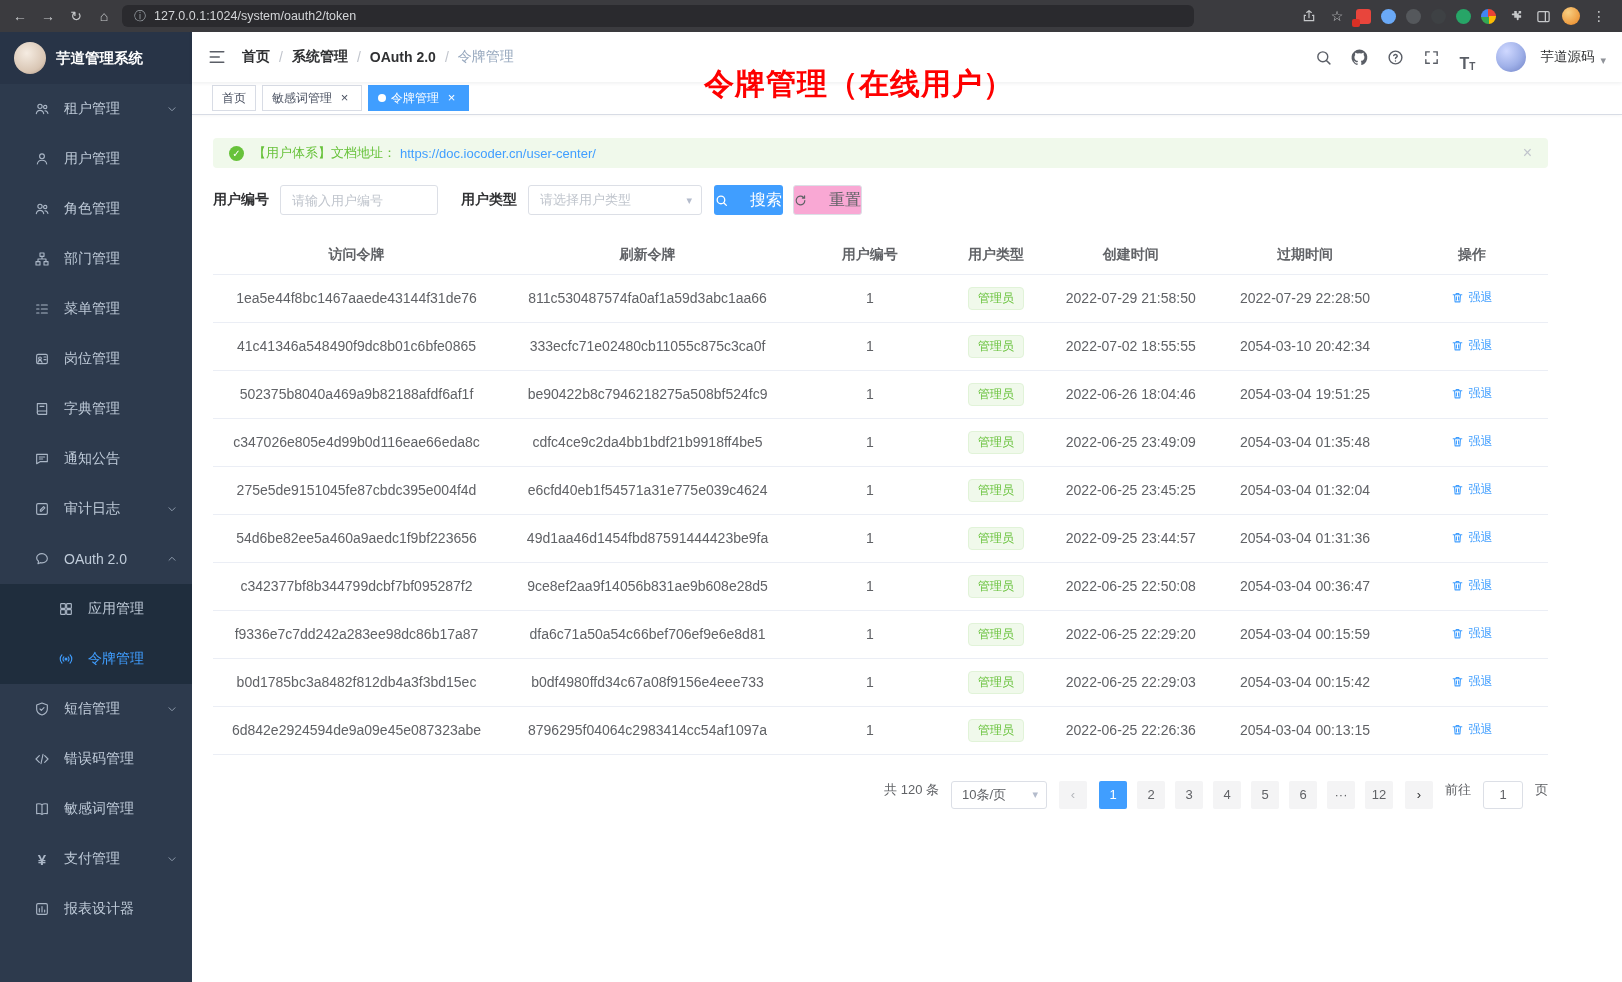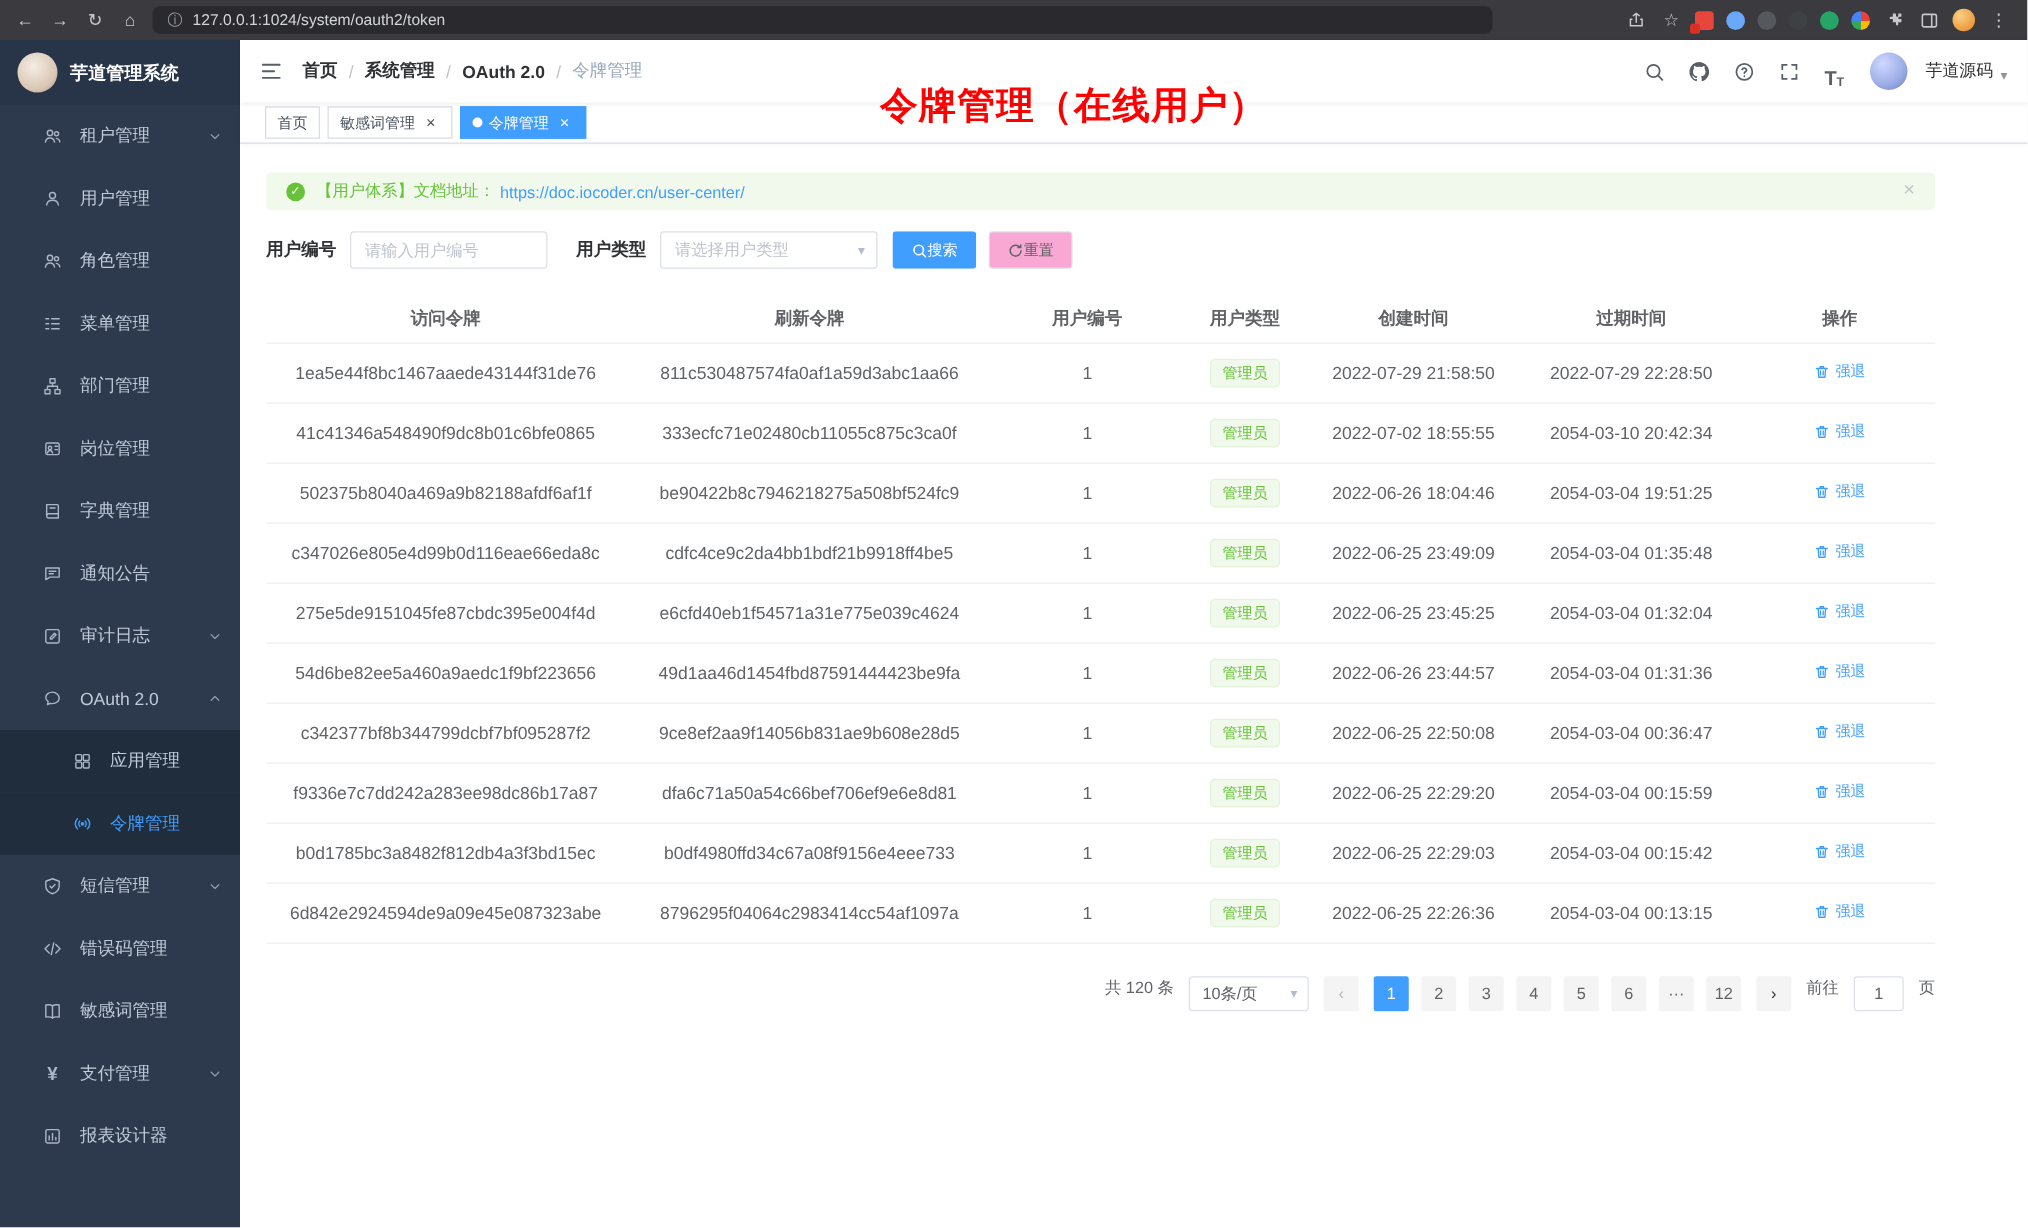--- a/index.html
+++ b/index.html
@@ -63,21 +63,21 @@
   .check-icon { width:15px; height:15px; background:#67c23a; color:#fff; border-radius:50%; display:inline-flex; align-items:center; justify-content:center; font-size:10px; margin-right:9px; flex:0 0 15px; }
   .alert-link { color:#409eff; margin-left:4px; text-decoration:none; cursor:pointer; }
   .alert-close { margin-left:auto; color:#c0c4cc; font-size:16px; cursor:pointer; line-height:1; }
 
   .filters { display:flex; align-items:center; margin-top:17px; }
   .f-label { font-weight:700; color:#303133; margin-right:11px; font-size:14px; }
   .f-input { width:158px; height:30px; border:1px solid #dcdfe6; border-radius:3px; padding:0 11px; font-size:13px; color:#606266; outline:none; margin-right:23px; font-family:inherit; }
   .f-input::placeholder { color:#bfc4cc; }
   .f-select { width:174px; height:30px; border:1px solid #dcdfe6; border-radius:3px; padding:0 9px 0 11px; font-size:13px; color:#bfc4cc; display:flex; align-items:center; justify-content:space-between; margin-right:12px; cursor:pointer; background:#fff; }
   .sel-caret { color:#b4bccc; font-size:11px; }
-  .btn { height:30px; border-radius:3px; font-size:12px; display:inline-flex; align-items:center; gap:0; padding:0 14px; cursor:pointer; border:1px solid transparent; font-family:inherit; }
+  .btn { height:30px; border-radius:3px; font-size:16px; display:inline-flex; align-items:center; gap:22px; padding:0 0; cursor:pointer; border:1px solid transparent; font-family:inherit; }
   .btn-primary { background:#409eff; color:#fff; margin-right:10px; }
   .btn-plain { background:#f9a8d4; border-color:#dcdfe6; color:#606266; }
 
   .data-table { width:100%; border-collapse:collapse; table-layout:fixed; margin-top:22px; }
   .data-table th { height:37px; font-size:14px; color:#606266; font-weight:700; text-align:center; border-bottom:1px solid #ebeef5; padding:0 4px; }
   .data-table td { height:48px; font-size:14px; color:#606266; text-align:center; border-bottom:1px solid #ebeef5; padding:0 4px; overflow:hidden; white-space:nowrap; }
   .tag-success { display:inline-block; background:#f0f9eb; border:1px solid #e1f3d8; color:#67c23a; font-size:12px; padding:0 9px; height:23px; line-height:21px; border-radius:4px; }
   .action-link { color:#409eff; font-size:12px; display:inline-flex; align-items:center; gap:4px; cursor:pointer; text-decoration:none; }
   .action-link .ic { display:inline-flex; }
 
@@ -175,35 +175,35 @@
               <path d="M3.5 19c.5-3.5 3-5 5.5-5s5 1.5 5.5 5"></path>
               <circle cx="16.8" cy="9" r="2.5"></circle>
               <path d="M16.5 14.6c2.6.3 4 2 4.3 4.2"></path>
             </svg>
           </span>
           <span class="mi-label">角色管理</span>
         </div>
         <div class="menu-item">
           <span class="mi-icon">
             <svg width="16" height="16" viewBox="0 0 24 24" fill="none" stroke="currentColor" stroke-width="1.7" stroke-linecap="round" stroke-linejoin="round">
-              <path d="M4 6h3.5M4 12h3.5M4 18h3.5M11 6h9M11 12h9M11 18h9"></path>
-            </svg>
-          </span>
-          <span class="mi-label">菜单管理</span>
-        </div>
-        <div class="menu-item">
-          <span class="mi-icon">
-            <svg width="16" height="16" viewBox="0 0 24 24" fill="none" stroke="currentColor" stroke-width="1.7" stroke-linecap="round" stroke-linejoin="round">
               <rect x="9" y="3" width="6" height="5"></rect>
               <rect x="3" y="16" width="6" height="5"></rect>
               <rect x="15" y="16" width="6" height="5"></rect>
               <path d="M12 8v4M6 16v-4h12v4"></path>
             </svg>
           </span>
           <span class="mi-label">部门管理</span>
+        </div>
+        <div class="menu-item">
+          <span class="mi-icon">
+            <svg width="16" height="16" viewBox="0 0 24 24" fill="none" stroke="currentColor" stroke-width="1.7" stroke-linecap="round" stroke-linejoin="round">
+              <path d="M4 6h3.5M4 12h3.5M4 18h3.5M11 6h9M11 12h9M11 18h9"></path>
+            </svg>
+          </span>
+          <span class="mi-label">菜单管理</span>
         </div>
         <div class="menu-item">
           <span class="mi-icon">
             <svg width="16" height="16" viewBox="0 0 24 24" fill="none" stroke="currentColor" stroke-width="1.7" stroke-linecap="round" stroke-linejoin="round">
               <rect x="4" y="5" width="16" height="14" rx="2"></rect>
               <circle cx="9" cy="11" r="2"></circle>
               <path d="M6 17c.4-2 1.6-3 3-3s2.6 1 3 3M15 9h3M15 13h3"></path>
             </svg>
           </span>
           <span class="mi-label">岗位管理</span>
@@ -525,21 +525,21 @@
                     </svg>
                   </span>
                   <span>强退</span>
                 </a></td>
             </tr>
             <tr>
               <td>54d6be82ee5a460a9aedc1f9bf223656</td>
               <td>49d1aa46d1454fbd87591444423be9fa</td>
               <td>1</td>
               <td><span class="tag-success">管理员</span></td>
-              <td>2022-06-26 23:44:57</td>
+              <td>2022-09-25 23:44:57</td>
               <td>2054-03-04 01:31:36</td>
               <td><a class="action-link">
                   <span class="ic">
                     <svg width="13" height="13" viewBox="0 0 24 24" fill="none" stroke="currentColor" stroke-width="2" stroke-linecap="round" stroke-linejoin="round">
                       <path d="M4 7h16M9.5 7V4.5h5V7M6.5 7l1 13h9l1-13M10 10.5v6M14 10.5v6"></path>
                     </svg>
                   </span>
                   <span>强退</span>
                 </a></td>
             </tr>

